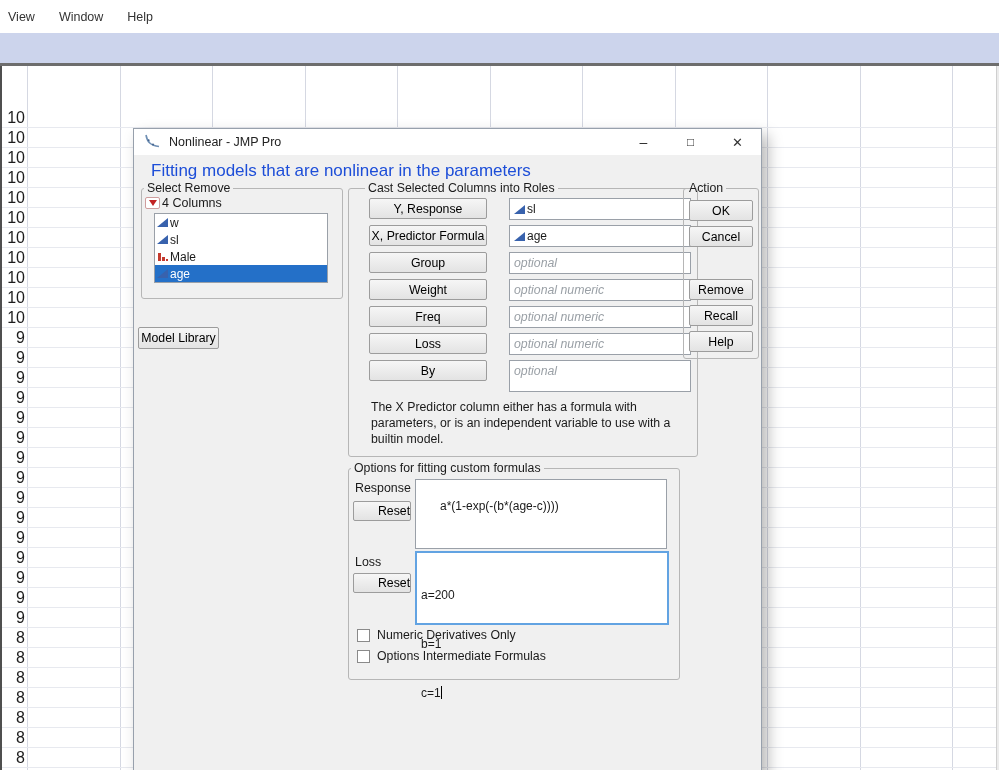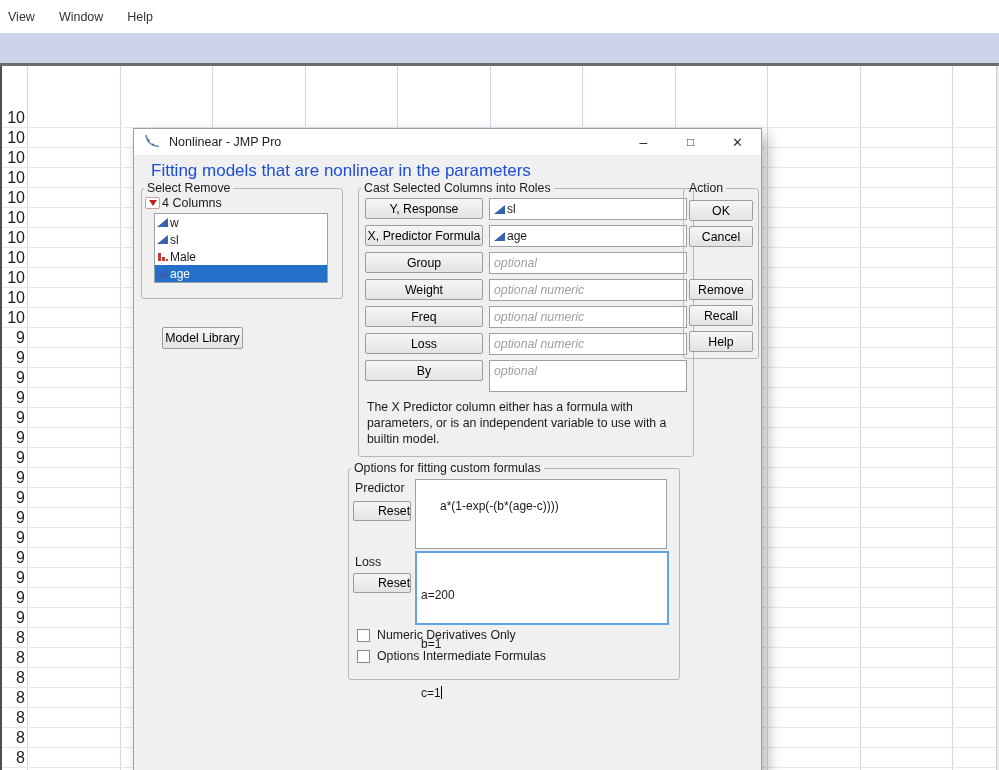--- a/index.html
+++ b/index.html
@@ -45,28 +45,28 @@
   .red-tri-box { width:15px; height:12px; background:#fff; border:1px solid #cf9d9d; border-radius:2px;
                  display:flex; align-items:center; justify-content:center; margin-right:2px; }
   .red-tri { width:0; height:0; border-left:4px solid transparent; border-right:4px solid transparent; border-top:6px solid #c22222; }
   .count-label { font-size:12.5px; }
   .listbox { margin-left:12px; width:174px; height:70px; background:#fff; border:1px solid #9aa0a8; overflow:hidden; }
   .list-item { height:17px; display:flex; align-items:center; padding-left:2px; font-size:12px; }
   .list-item.selected { background:#2470c8; color:#fff; }
   .cont-icon { width:0; height:0; border-left:11px solid transparent; border-bottom:9px solid #3862ad; margin-right:2px; flex:none; }
   .nom-icon { width:11px; height:11px; margin-right:2px; flex:none; }
 
-  .model-library-btn { position:absolute; left:28px; top:198px; width:81px; height:22px; }
+  .model-library-btn { position:absolute; left:4px; top:198px; width:81px; height:22px; }
 
   .btn { background:linear-gradient(#f6f6f6,#e3e3e3); border:1px solid #9c9c9c; border-radius:2px;
          font-size:12.3px; color:#000; font-family:"Liberation Sans",sans-serif; display:flex; align-items:center; justify-content:center; }
 
-  .fs-roles { left:224px; top:52px; width:332px; height:276px; }
+  .fs-roles { left:214px; top:52px; width:332px; height:276px;padding-left:14px; }
   .roles-body { padding:3px 6px 0 6px; }
-  .role-row { display:flex; margin-bottom:5px; }
+  .role-row { display:flex; margin-bottom:5px;gap:16px; }
   .role-btn { width:118px; height:21px; flex:none; }
   .role-field { flex:1; margin-left:6px; height:22px; background:#fff; border:1px solid #9aa0a8;
                 display:flex; align-items:center; padding-left:4px; font-size:12px; }
   .role-field.tall { height:32px; align-items:flex-start; padding-top:3px; }
   .placeholder { font-style:italic; color:#9aa0a6; font-size:12.3px; }
   .role-note { margin:7px 2px 0 2px; font-size:12.3px; line-height:1.32; color:#1a1a1a; width:318px; }
 
   .fs-action { left:549px; top:52px; width:76px; height:178px; }
   .action-btn { width:64px; height:21px; margin:5px auto 0 auto; }
   .action-gap { height:27px; }
@@ -262,21 +262,21 @@
     <button class="btn action-btn">Cancel</button>
     <div class="action-gap"></div>
     <button class="btn action-btn">Remove</button>
     <button class="btn action-btn">Recall</button>
     <button class="btn action-btn">Help</button>
   </fieldset>
 
   <fieldset class="fs-options">
     <legend>Options for fitting custom formulas</legend>
 
-    <span class="opt-label" style="left:6px; top:6px;">Predictor</span>
+    <span class="opt-label" style="left:6px; top:6px;">Response</span>
     <button class="btn reset-btn" style="left:4px; top:26px;">Reset</button>
     <div class="formula-box predictor-box">
       <span>a*(1-exp(-(b*(age-c))))</span>
     </div>
 
     <span class="opt-label" style="left:6px; top:80px;">Loss</span>
     <button class="btn reset-btn" style="left:4px; top:98px;">Reset</button>
     <div class="formula-box loss-box">
       <div>a=200</div>
       <div>b=1</div>

